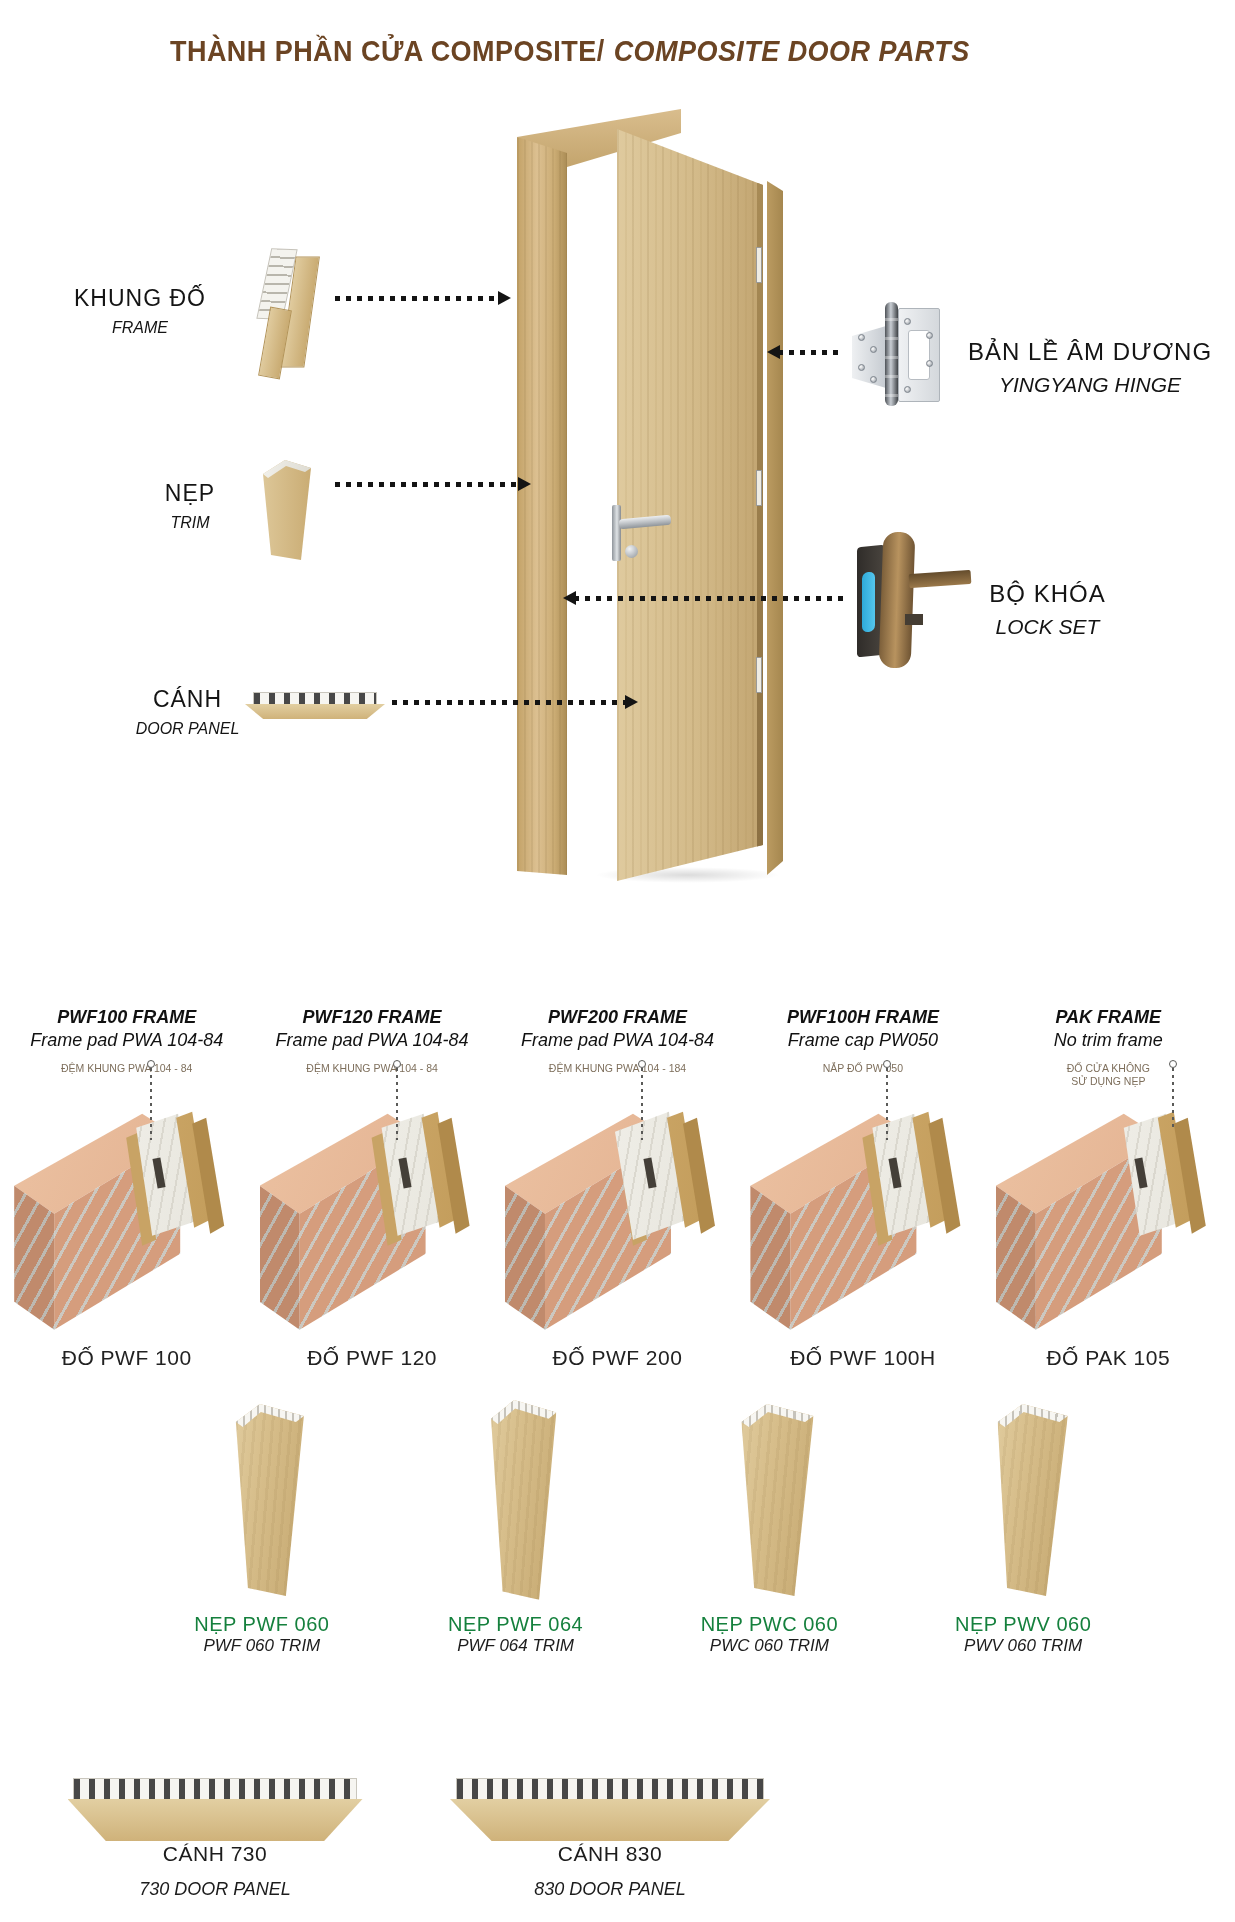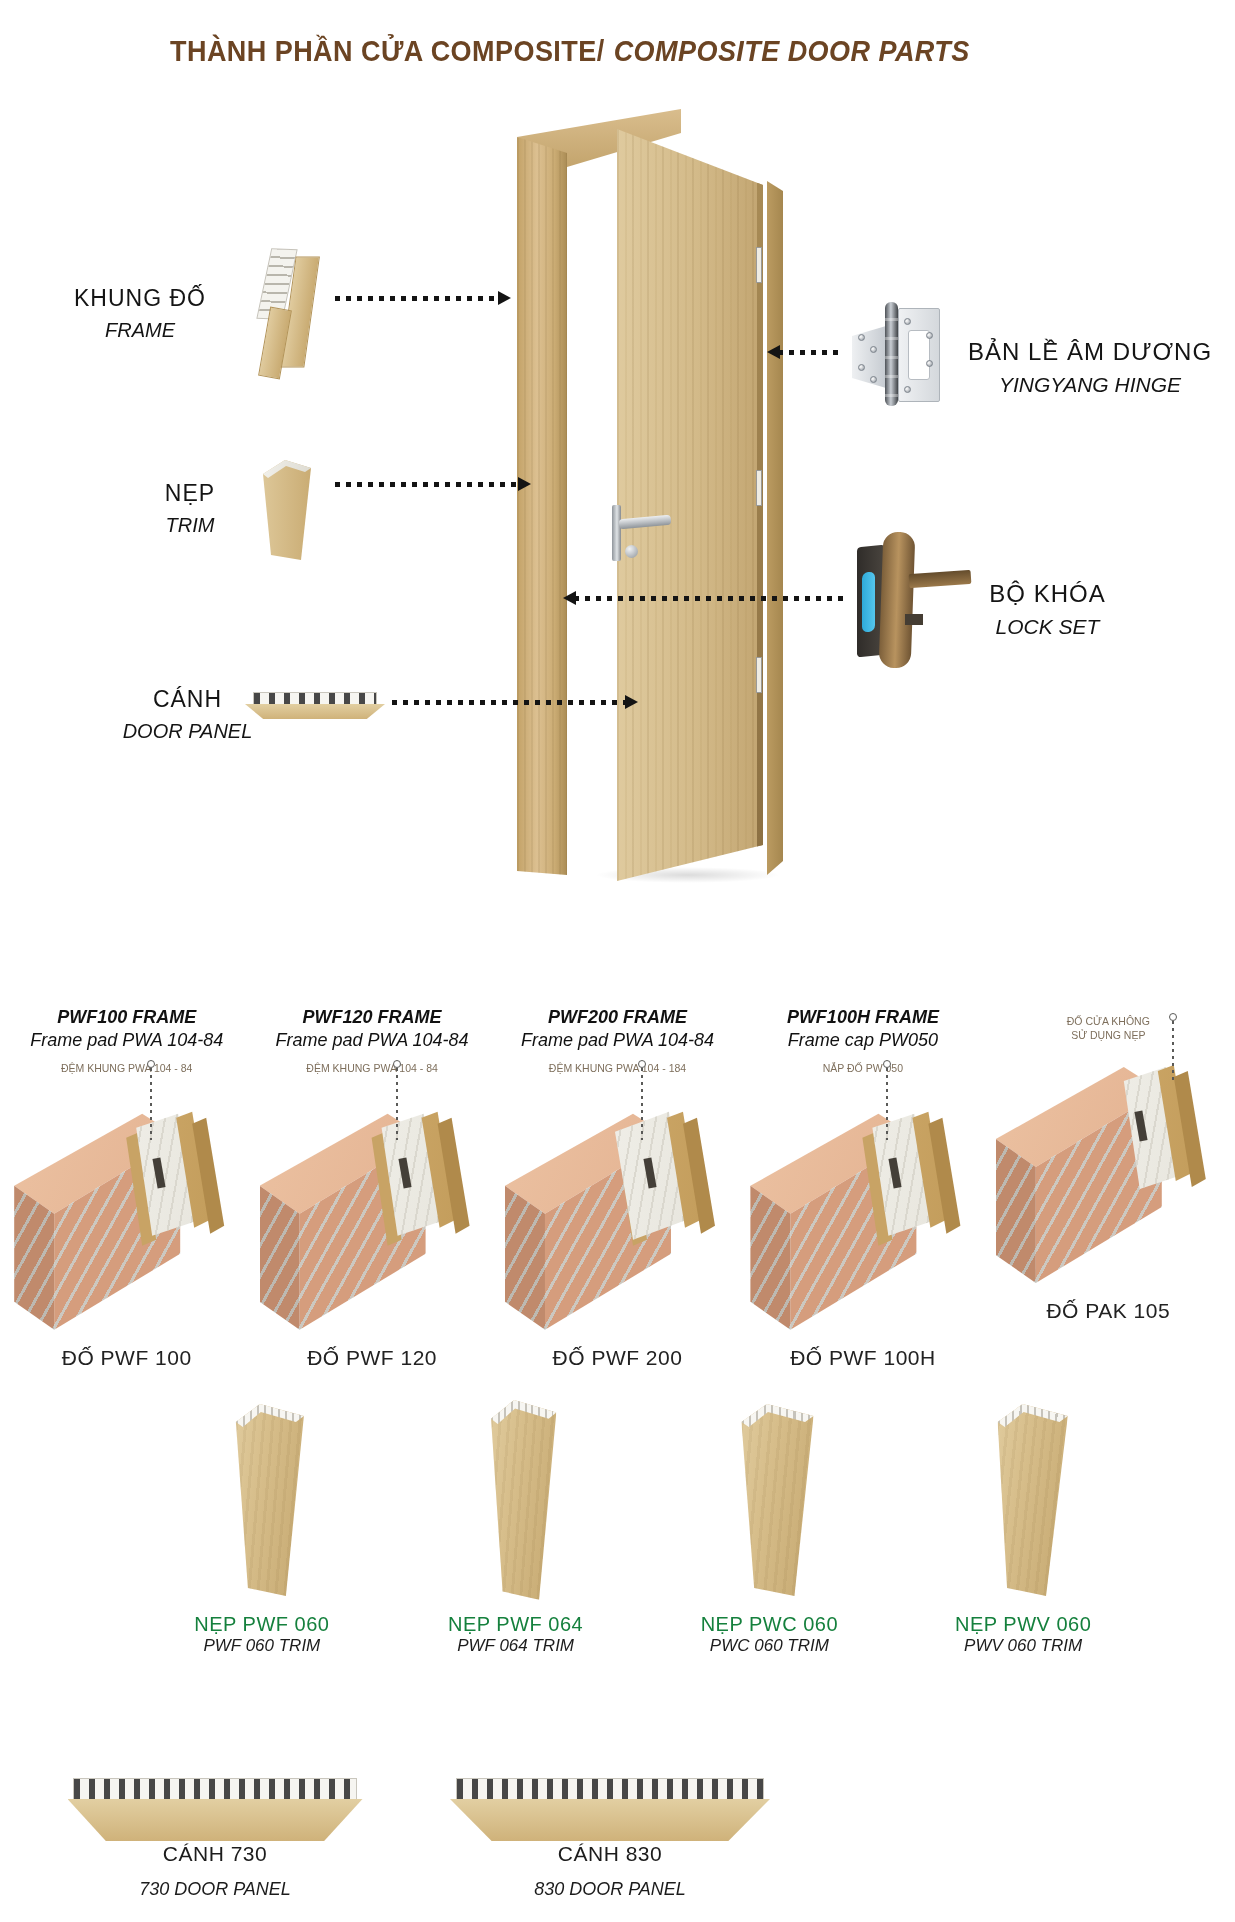--- a/index.html
+++ b/index.html
@@ -11,21 +11,21 @@
   .abs { position:absolute; }
 
   
   .title { left:170px; top:34px; font-size:30px; font-weight:bold; color:#6b4423;
            transform:scaleX(.9); transform-origin:left top; white-space:nowrap; letter-spacing:.5px; }
   .title .en { font-style:italic; margin-left:10px; }
 
   
   .lblock { text-align:center; }
   .lblock .vi { font-size:23px; letter-spacing:1px; color:#141414; }
-  .lblock .en { font-size:20px; font-style:italic; margin-top:7px; color:#141414; }
+  .lblock .en { font-size:16px; font-style:italic; margin-top:7px; color:#141414; }
   .rblock .vi { font-size:24px; }
   .rblock .en { font-size:21px; }
 
   
   .dots { height:5px; background:repeating-linear-gradient(90deg,#141414 0 5px,transparent 5px 11px); }
   .arr-r::after { content:''; position:absolute; right:-11px; top:-5px;
     border-left:13px solid #141414; border-top:7px solid transparent; border-bottom:7px solid transparent; }
   .arr-l::before { content:''; position:absolute; left:-11px; top:-5px;
     border-right:13px solid #141414; border-top:7px solid transparent; border-bottom:7px solid transparent; }
 
@@ -325,20 +325,24 @@
       <div class="f-pvc"></div>
       <div class="f-slot"></div>
       <div class="f-wood2"></div>
       <div class="f-wood3"></div>
       <div class="pin"></div>
     </div>
     <div class="flabel">ĐỐ PWF 100H</div>
   </div>
 
   <div class="fcell">
+    <div class="fhead">
+      <div class="t">PAK FRAME</div>
+      <div>No trim frame</div>
+    </div>
     <div class="callout">
       <div>ĐỐ CỬA KHÔNG</div>
       <div>SỬ DỤNG NẸP</div>
     </div>
     <div class="fbody">
       <div class="f-top"></div>
       <div class="f-side"></div>
       <div class="f-left"></div>
 
       <div class="f-pvc"></div>

